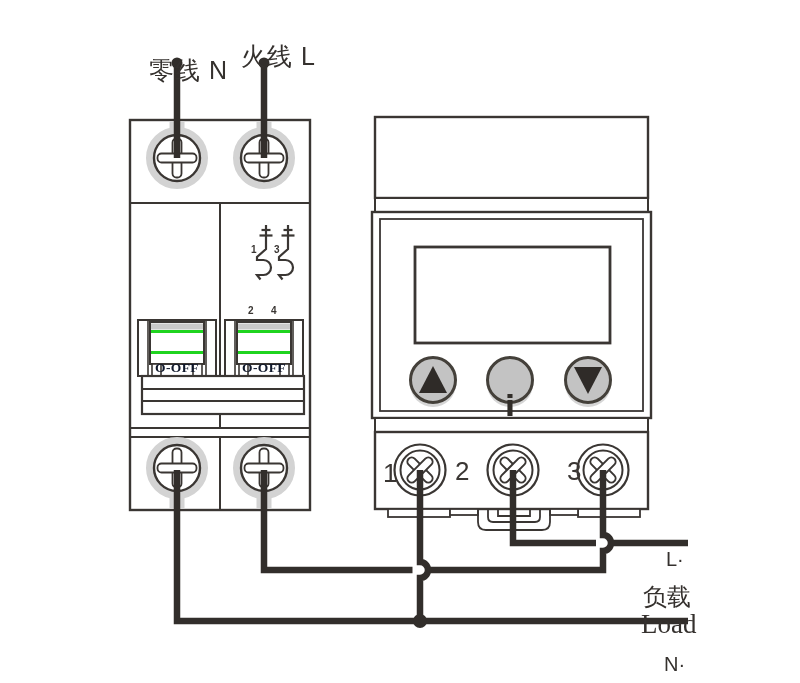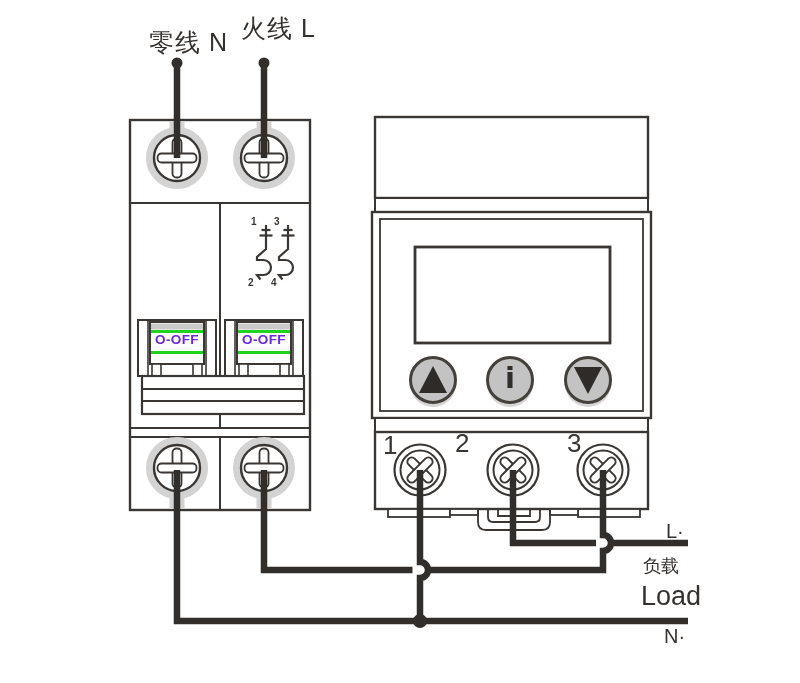--- a/index.html
+++ b/index.html
@@ -1,27 +1,27 @@
 <!DOCTYPE html>
 <html><head>
 <meta charset="utf-8">
 <style>
   html,body{margin:0;padding:0;background:#ffffff;}
   #stage{
     position:relative;width:800px;height:683px;background:#ffffff;overflow:hidden;
     font-family:"Liberation Sans","DejaVu Sans",sans-serif;color:#35312e;
   }
   #stage svg{position:absolute;left:0;top:0;}
-  .lbl{position:absolute;white-space:nowrap;line-height:1;color:#35312e;}
+  .lbl{position:absolute;white-space:nowrap;line-height:1;color:#35312e;margin-top:28px;}
   .lbl-top{font-size:25px;font-weight:500;letter-spacing:1px;}
-  .ooff{font-size:13.5px;font-weight:bold;letter-spacing:.4px;transform:translateX(-50%);color:#6d28d9;}
+  .ooff{font-size:13.5px;font-weight:bold;letter-spacing:.4px;transform:translateX(-50%);color:#0f172a;font-family:Liberation Serif, serif;}
   .termnum{font-size:26px;color:#3a3633;}
   .outlbl{font-size:20px;font-weight:500;}
-  .loadcn{font-size:18px;}
-  .loaden{font-size:27px;}
+  .loadcn{font-size:24px;}
+  .loaden{font-size:27px;font-family:Liberation Serif, serif;}
   .symnum{font-size:10px;font-weight:600;color:#3a3633;}
   .ibtn{font-size:29px;font-weight:bold;transform:translate(-50%,-54%);
         font-family:"DejaVu Sans","Liberation Sans",sans-serif;color:#312d29;}
 </style>
 </head>
 <body>
 
 <div id="stage">
 
 <svg width="800" height="683" viewBox="0 0 800 683">

